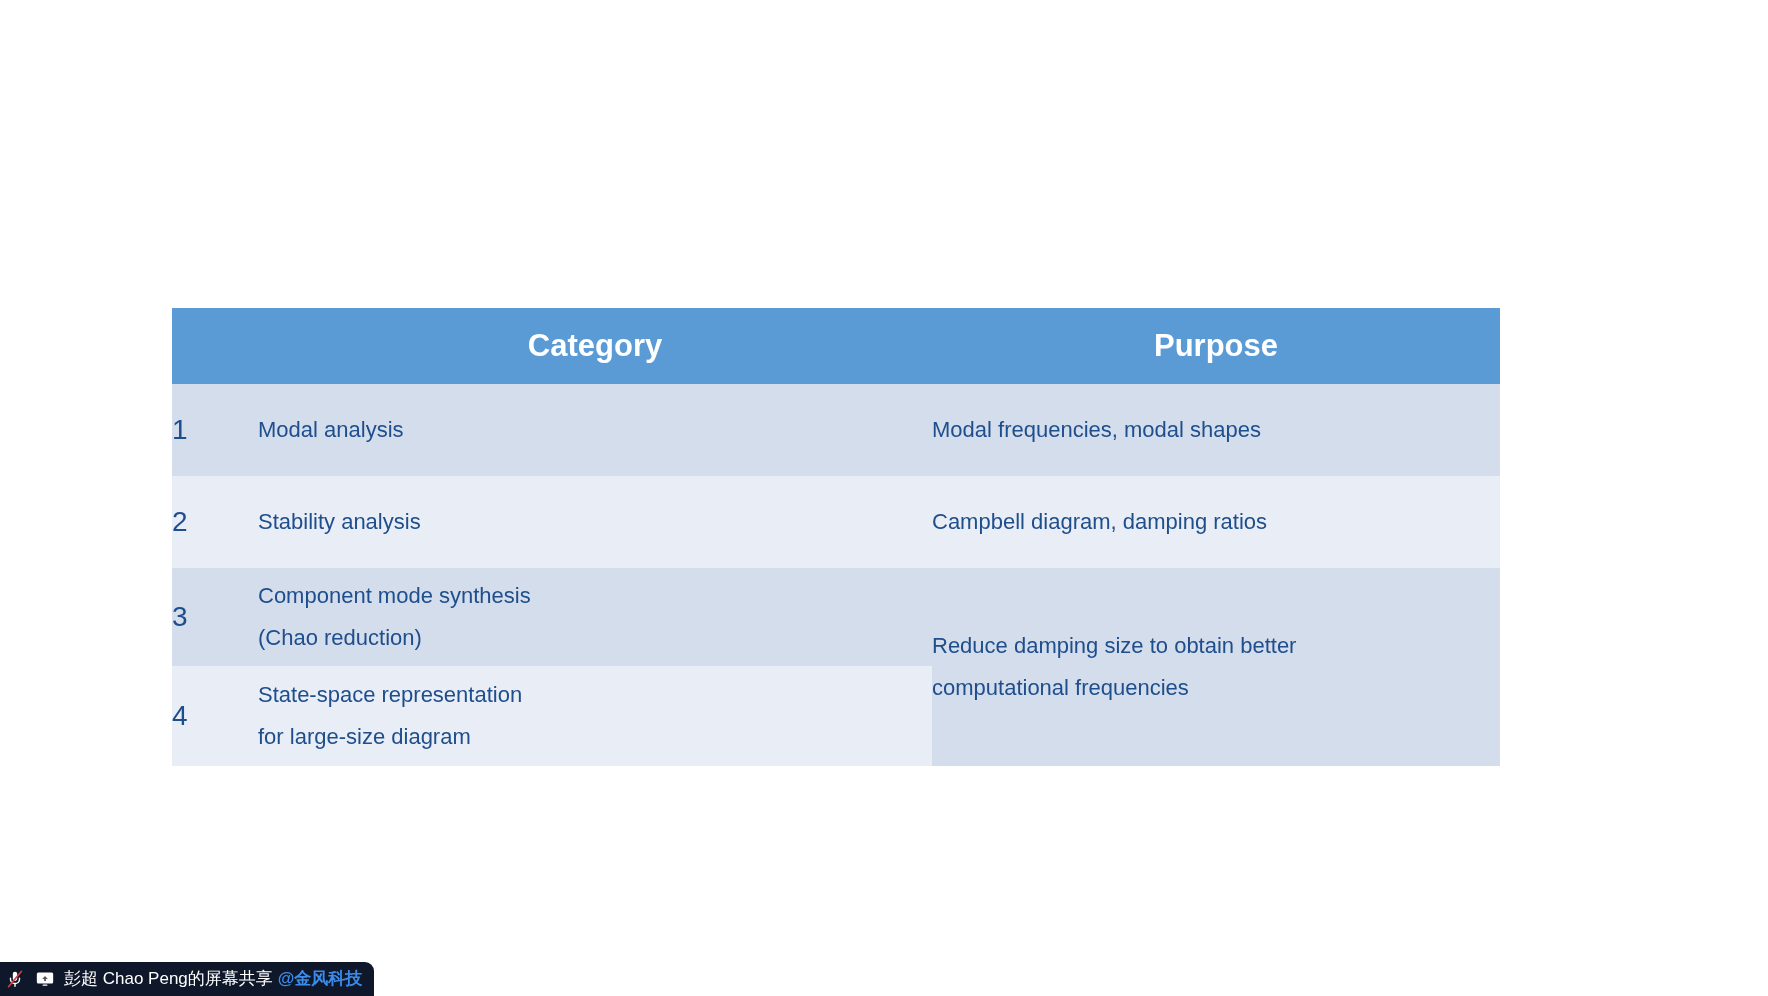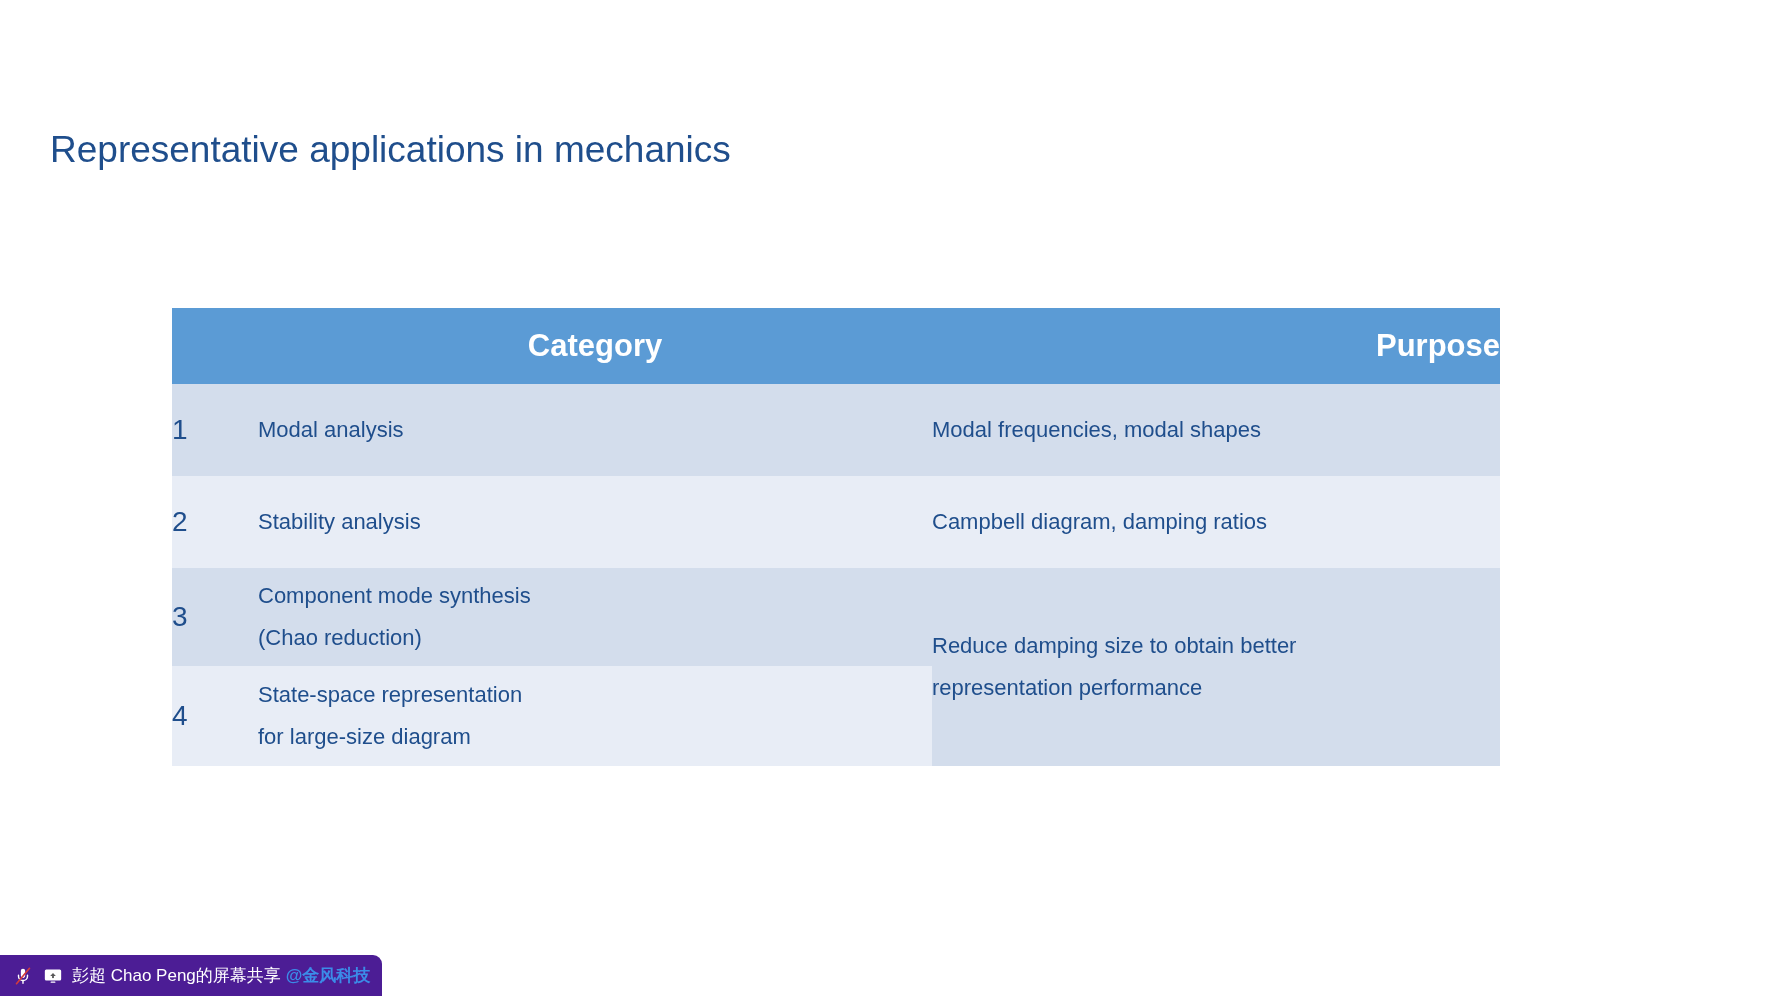--- a/index.html
+++ b/index.html
@@ -82,21 +82,21 @@
   }
   .th-cat, .th-purpose {
     background: #5b9bd5;
     height: 76px;
     color: #ffffff;
     font-size: 31px;
     font-weight: bold;
     padding-left: 16px;
   }
   .th-cat { border-left: 3px solid #ffffff; }
-  .th-purpose { border-left: 3px solid #ffffff; text-align: right; }
+  .th-purpose { border-left: 3px solid #ffffff; }
 
   
   .cell-num {
     font-size: 28px;
     color: #1f4e8c;
     padding-left: 22px;
     text-align: left;
   }
   .cell-text {
     font-size: 22px;
@@ -118,27 +118,27 @@
   .row-h3 { height: 98px; }
   .row-h4 { height: 100px; }
 
   .two-line span { display: block; }
 
   
   .share-bar {
     position: absolute;
     left: 0;
     bottom: 0;
-    height: 41px;
-    background: #4c1d95;
+    height: 34px;
+    background: #0f172a;
     border-top-right-radius: 9px;
     border-bottom-right-radius: 0px;
     display: flex;
     align-items: center;
-    padding: 0 12px 0 12px;
+    padding: 0 12px 0 4px;
     box-sizing: border-box;
     white-space: nowrap;
   }
   .share-icon {
     display: inline-flex;
     align-items: center;
     justify-content: center;
     width: 22px;
     height: 22px;
     margin-right: 8px;
@@ -156,21 +156,20 @@
     line-height: 20px;
     font-weight: bold;
   }
 </style>
 </head>
 <body>
 
 <div class="slide">
 
 
-  <div class="slide-subtitle">Representative applications in mechanics</div>
 
   <div class="table-wrap">
     <table class="app-table">
       <colgroup>
         <col class="col-num">
         <col class="col-cat">
         <col class="col-purpose">
       </colgroup>
       <thead>
         <tr>
@@ -194,21 +193,21 @@
         </tr>
 
         <tr class="row-h3">
           <td class="cell-num fill-dark sep-top">3</td>
           <td class="cell-text fill-dark sep-top two-line">
             <span>Component mode synthesis</span>
             <span>(Chao reduction)</span>
           </td>
           <td class="cell-text fill-dark sep-top two-line" rowspan="2">
             <span>Reduce damping size to obtain better</span>
-            <span>representation performance</span>
+            <span>computational frequencies</span>
           </td>
         </tr>
 
         <tr class="row-h4">
           <td class="cell-num fill-light sep-top">4</td>
           <td class="cell-text fill-light sep-top two-line">
             <span>State-space representation</span>
             <span>for large-size diagram</span>
           </td>
         </tr>

